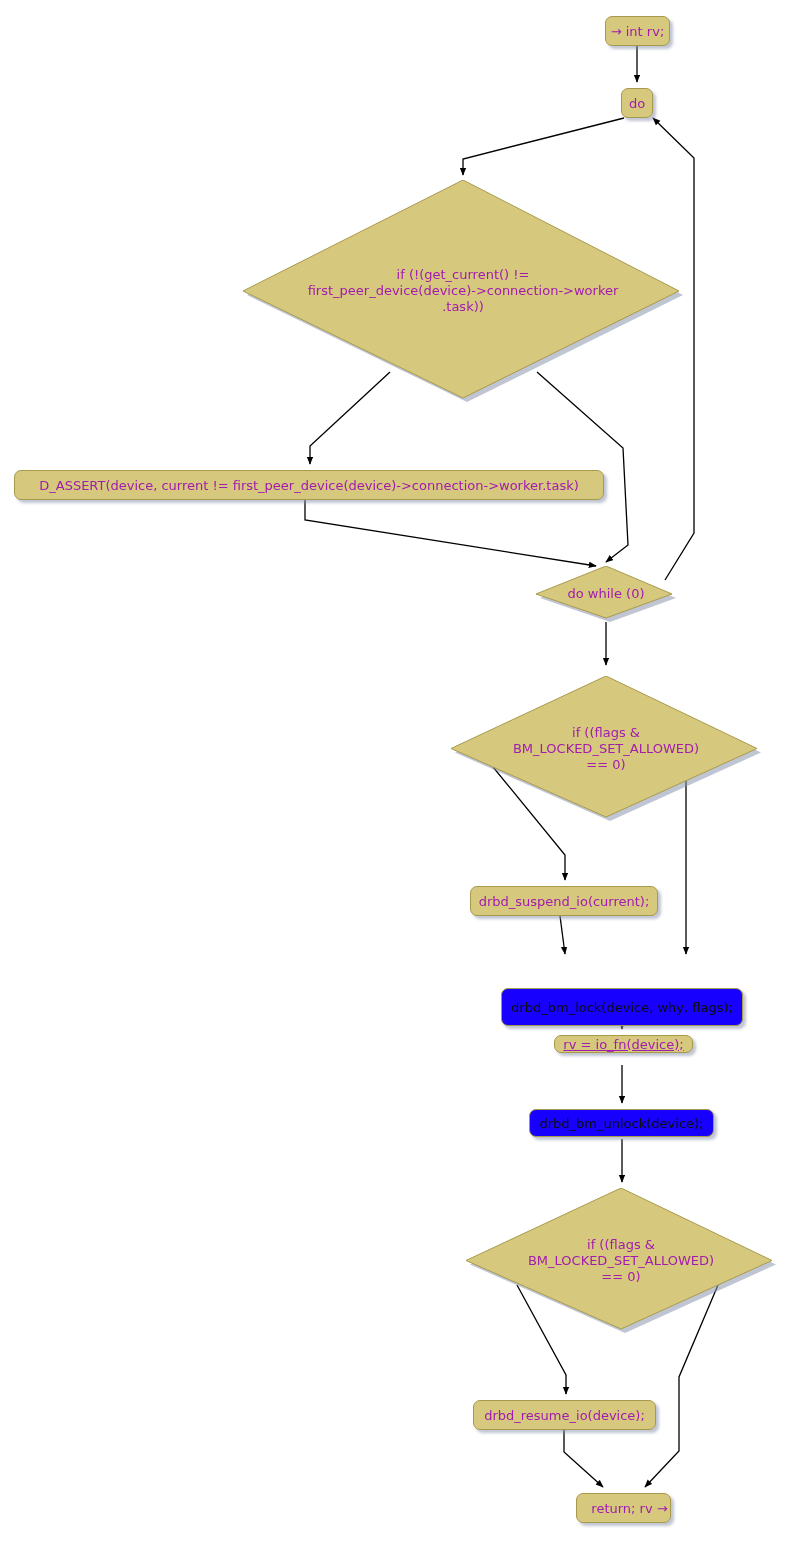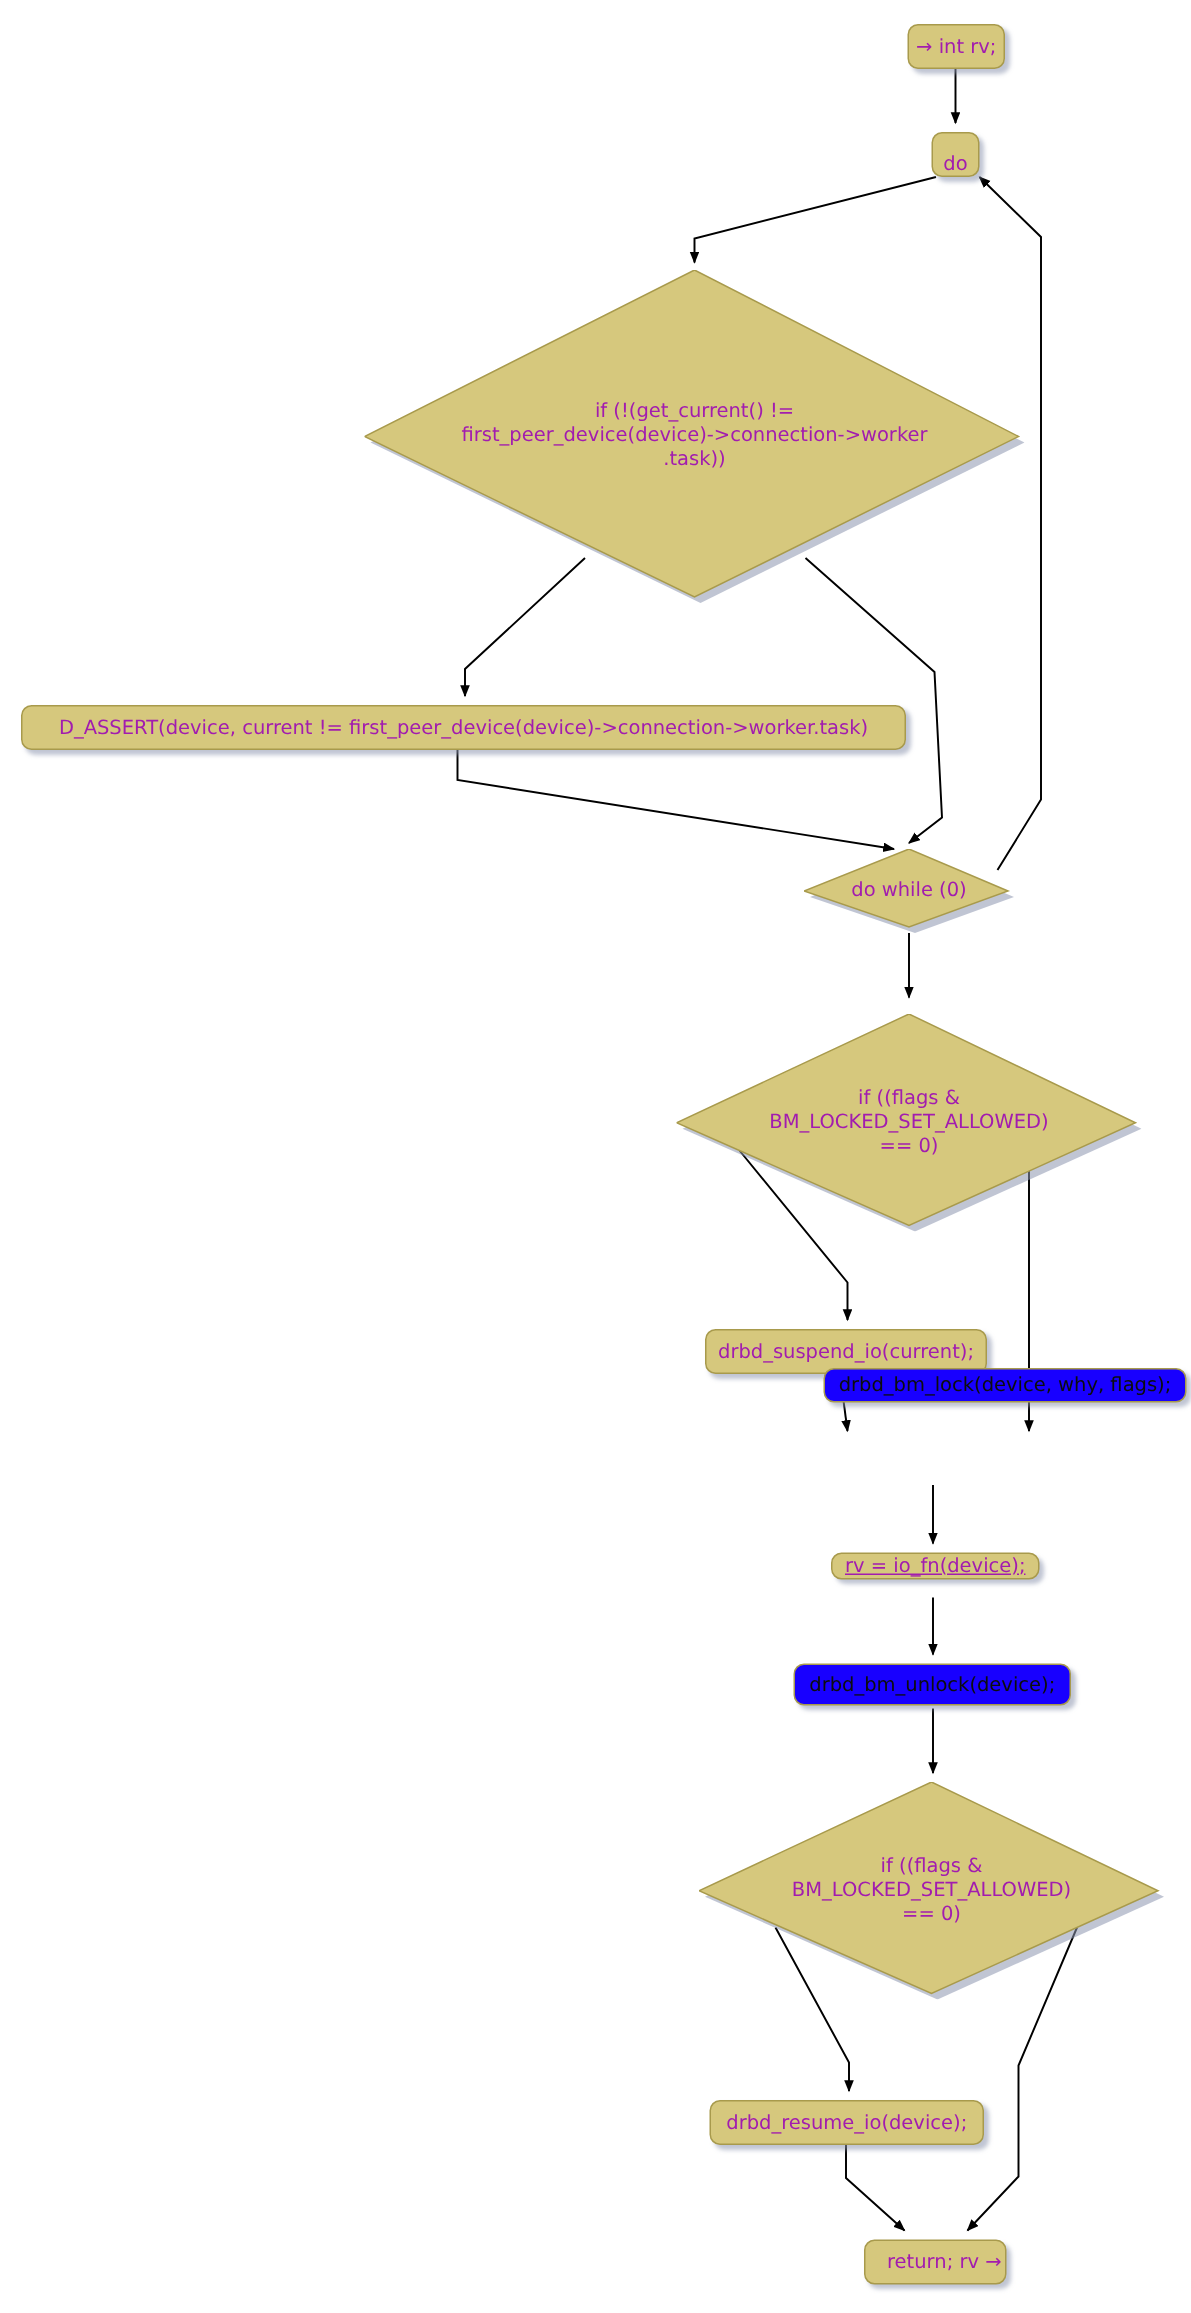--- a/index.html
+++ b/index.html
@@ -97,21 +97,21 @@
         <path d="M 517,1285 L 566,1375 L 566,1394" fill="none" stroke="#000000" stroke-width="1.3" marker-end="url(#arrowhead)"></path>
         <path d="M 718,1285 L 679,1377 L 679,1451 L 645,1487" fill="none" stroke="#000000" stroke-width="1.3" marker-end="url(#arrowhead)"></path>
         <path d="M 564,1430 L 564,1452 L 603,1487" fill="none" stroke="#000000" stroke-width="1.3" marker-end="url(#arrowhead)"></path>
       </g>
   </svg>
 
   <div id="node-layer">
       <div class="node node-box" style="left: 605px; top: 16px; width: 65px; height: 30px;">
         <span>→ int rv;</span>
       </div>
-      <div class="node node-box" style="left: 621px; top: 88px; width: 32px; height: 30px; align-items: flex-end;">
+      <div class="node node-box" style="left: 621px; top: 88px; width: 32px; height: 30px;">
         <span>do</span>
       </div>
       <div class="node node-diamond" style="left: 243px; top: 180px; width: 440px; height: 222px;">
         <svg class="diamond-shape" viewBox="0 0 440 222" preserveAspectRatio="none">
           <path d="M 224,4 L 440,115 L 224,222 L 4,115 Z" fill="rgba(140,150,175,0.55)"></path>
           <path d="M 220,0 L 436,111 L 220,218 L 0,111 Z" fill="#D6C87D" stroke="#A89A4C" stroke-width="1"></path>
         </svg>
         <div class="diamond-label">if (!(get_current() !=
 first_peer_device(device)-&gt;connection-&gt;worker
 .task))</div>
@@ -131,21 +131,21 @@
           <path d="M 159,4 L 310,76.5 L 159,145 L 4,76.5 Z" fill="rgba(140,150,175,0.55)"></path>
           <path d="M 155,0 L 306,72.5 L 155,141 L 0,72.5 Z" fill="#D6C87D" stroke="#A89A4C" stroke-width="1"></path>
         </svg>
         <div class="diamond-label">if ((flags &amp;
 BM_LOCKED_SET_ALLOWED)
 == 0)</div>
       </div>
       <div class="node node-box" style="left: 470px; top: 886px; width: 188px; height: 30px;">
         <span>drbd_suspend_io(current);</span>
       </div>
-      <div class="node node-box highlight" style="left: 501px; top: 912px; width: 242px; height: 23px; margin-left: 48px;">
+      <div class="node node-box highlight" style="left: 501px; top: 988px; width: 242px; height: 38px;">
         <span>drbd_bm_lock(device, why, flags);</span>
       </div>
       <div class="node node-box" style="left: 554px; top: 1035px; width: 139px; height: 18px; text-decoration: underline;">
         <span>rv = io_fn(device);</span>
       </div>
       <div class="node node-box highlight" style="left: 529px; top: 1109px; width: 185px; height: 28px;">
         <span>drbd_bm_unlock(device);</span>
       </div>
       <div class="node node-diamond" style="left: 466px; top: 1188px; width: 310px; height: 145px;">
         <svg class="diamond-shape" viewBox="0 0 310 145" preserveAspectRatio="none">

